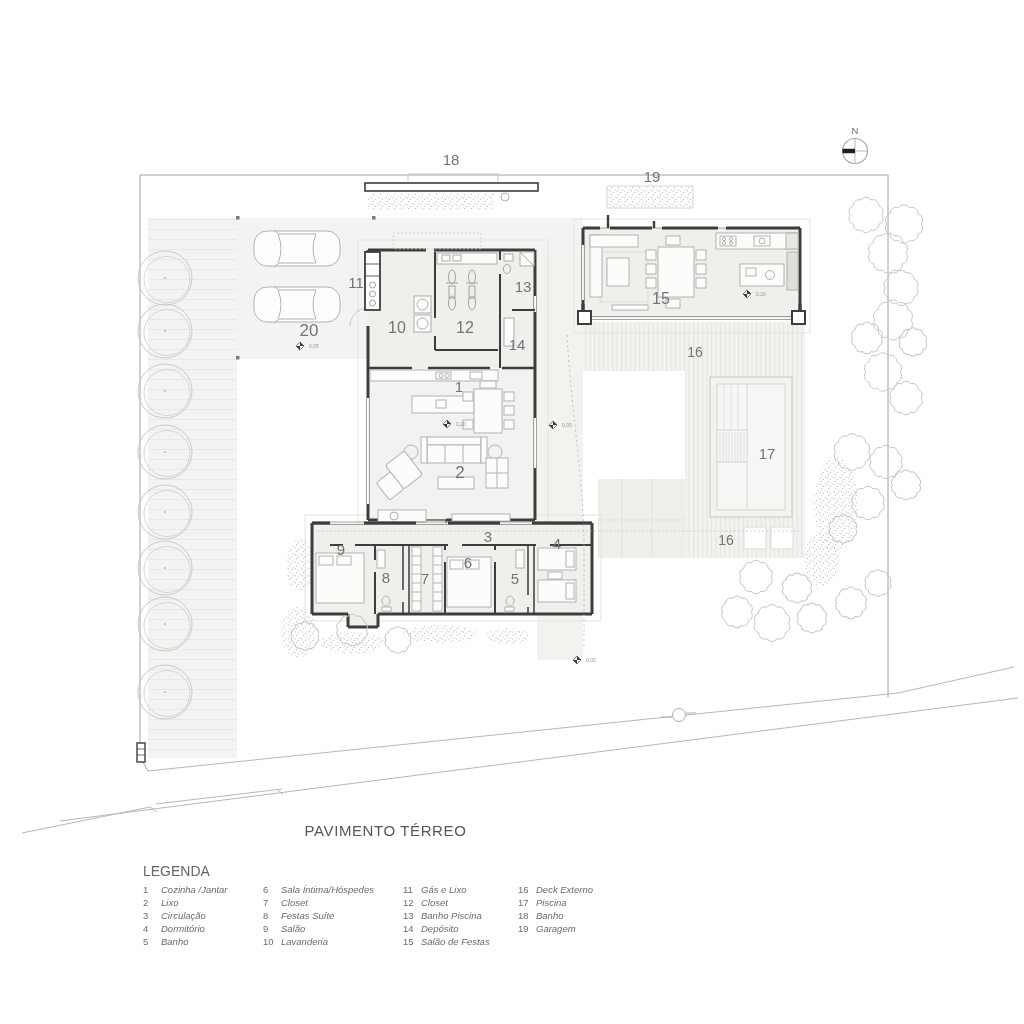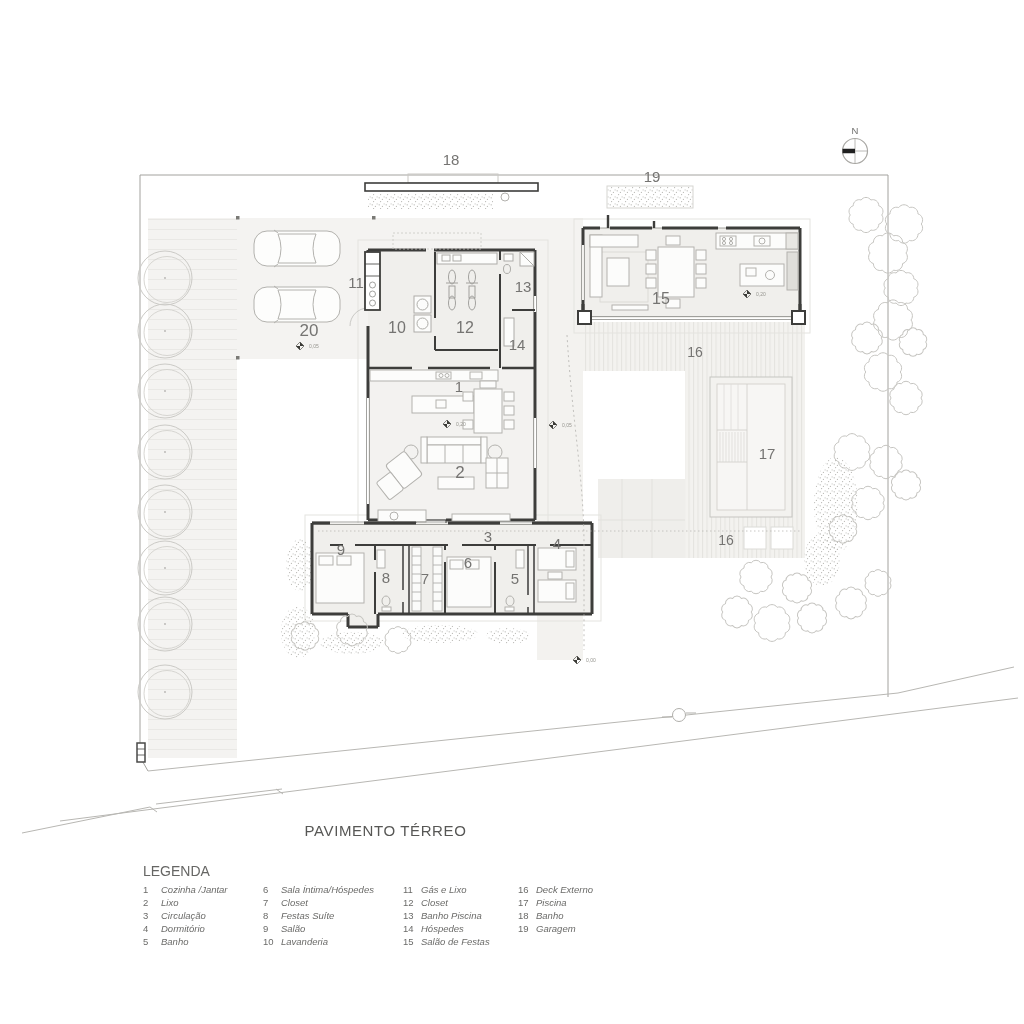--- a/index.html
+++ b/index.html
@@ -501,21 +501,21 @@
           <div class="legend-row">
             <span class="legend-num">12</span>
             <span class="legend-label">Closet</span>
           </div>
           <div class="legend-row">
             <span class="legend-num">13</span>
             <span class="legend-label">Banho Piscina</span>
           </div>
           <div class="legend-row">
             <span class="legend-num">14</span>
-            <span class="legend-label">Hóspedes</span>
+            <span class="legend-label">Depósito</span>
           </div>
           <div class="legend-row">
             <span class="legend-num">15</span>
             <span class="legend-label">Salão de Festas</span>
           </div>
         </div>
         <div class="legend-col">
           <div class="legend-row">
             <span class="legend-num">16</span>
             <span class="legend-label">Deck Externo</span>

